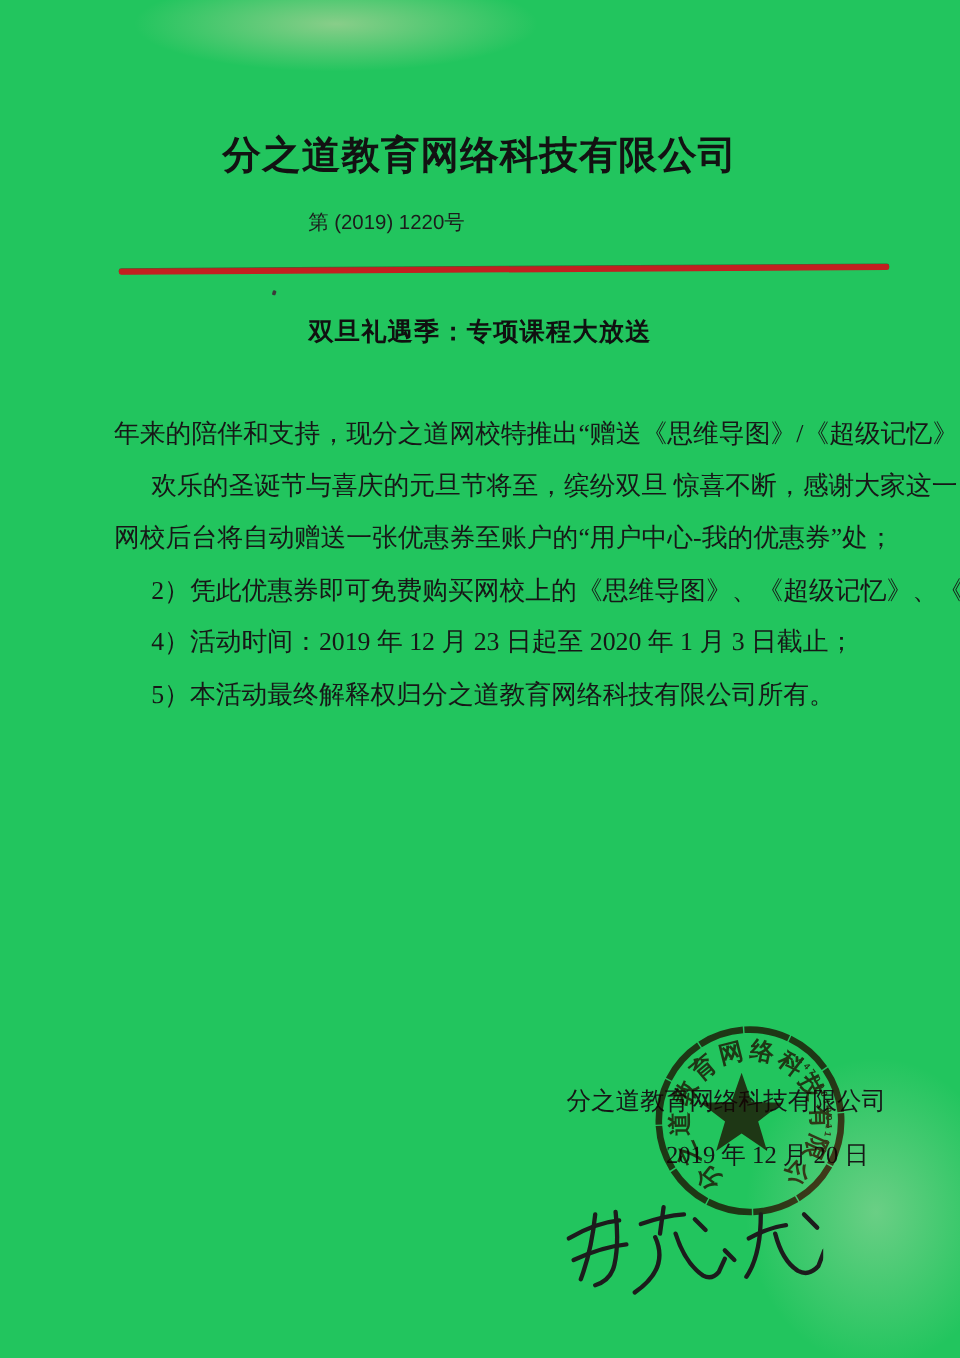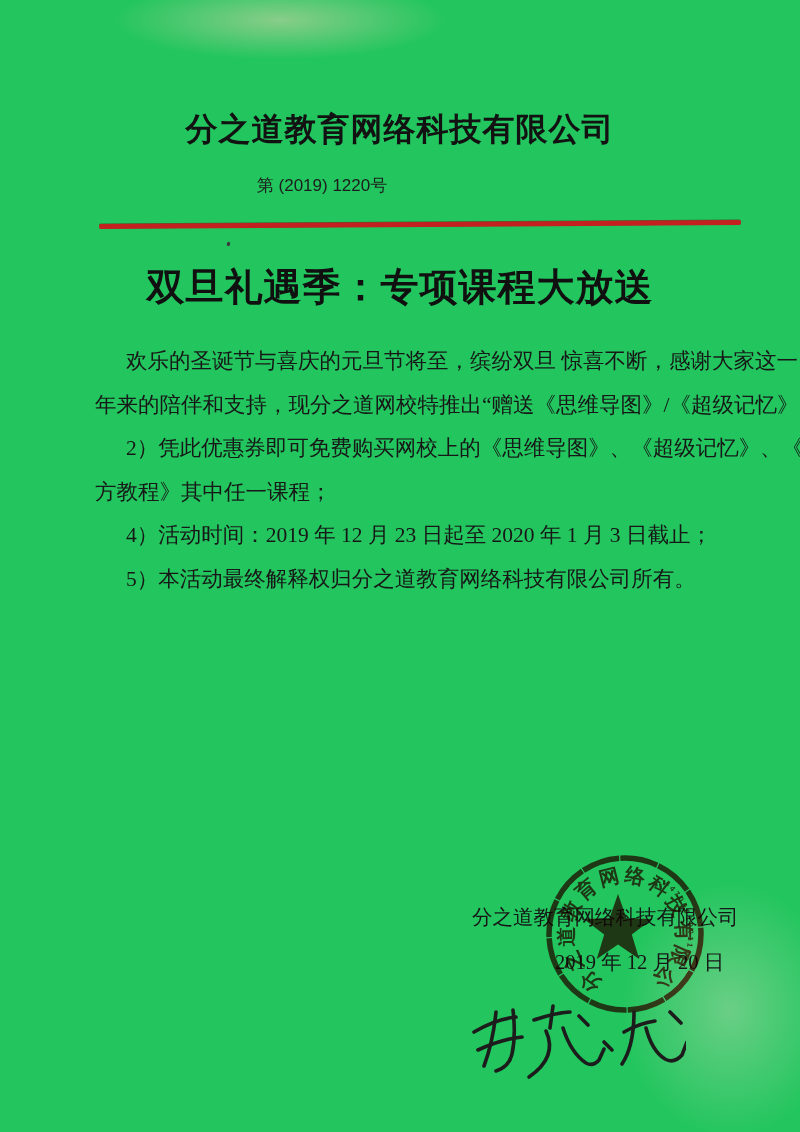--- a/index.html
+++ b/index.html
@@ -47,21 +47,21 @@
     box-shadow:0 -0.5px 0 rgba(80,10,10,0.5);
   }
   .ink-dot{
     position:absolute;left:227px;top:242px;width:3px;height:4px;
     background:#3a3a3a;border-radius:1px;transform:rotate(18deg);
   }
   .letter-title{
     position:absolute;left:0;top:262px;width:800px;
     text-align:center;
     font-weight:bold;
-    font-size:38px;
+    font-size:21px;
     letter-spacing:1px;
     color:#101010;
   }
   .body-block{
     position:absolute;left:95px;top:340px;width:640px;
     font-size:21.5px;
     line-height:43.6px;
     white-space:nowrap;
     color:#171717;
   }
@@ -101,24 +101,24 @@
   <div class="letterhead">分之道教育网络科技有限公司</div>
 
   <div class="doc-number">第 (2019) 1220号</div>
 
   <div class="red-rule"></div>
   <div class="ink-dot"></div>
 
   <div class="letter-title">双旦礼遇季：专项课程大放送</div>
 
   <div class="body-block">
+    <div class="body-line">年来的陪伴和支持，现分之道网校特推出“赠送《思维导图》/《超级记忆》</div>
     <div class="body-line indent">欢乐的圣诞节与喜庆的元旦节将至，缤纷双旦 惊喜不断，感谢大家这一</div>
-    <div class="body-line">年来的陪伴和支持，现分之道网校特推出“赠送《思维导图》/《超级记忆》</div>
+    <div class="body-line">网校后台将自动赠送一张优惠券至账户的“用户中心-我的优惠券”处；</div>
     <div class="body-line indent">2）凭此优惠券即可免费购买网校上的《思维导图》、《超级记忆》、《魔</div>
-    <div class="body-line">方教程》其中任一课程；</div>
     <div class="body-line indent">4）活动时间：2019 年 12 月 23 日起至 2020 年 1 月 3 日截止；</div>
     <div class="body-line indent">5）本活动最终解释权归分之道教育网络科技有限公司所有。</div>
   </div>
 
   <div class="sig-company">分之道教育网络科技有限公司</div>
   <div class="sig-date">2019 年 12 月 20 日</div>
 
   <svg class="seal" viewBox="-83 -83 166 166" xmlns="http://www.w3.org/2000/svg">
 
     <circle cx="0" cy="0" r="76" fill="none" stroke="#d93322" stroke-width="5.5" stroke-dasharray="38 1.2"></circle>

